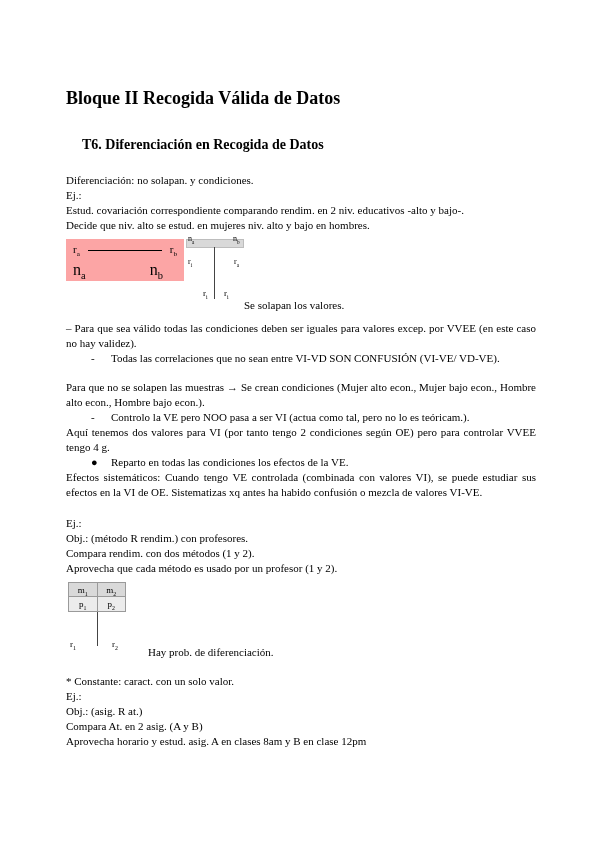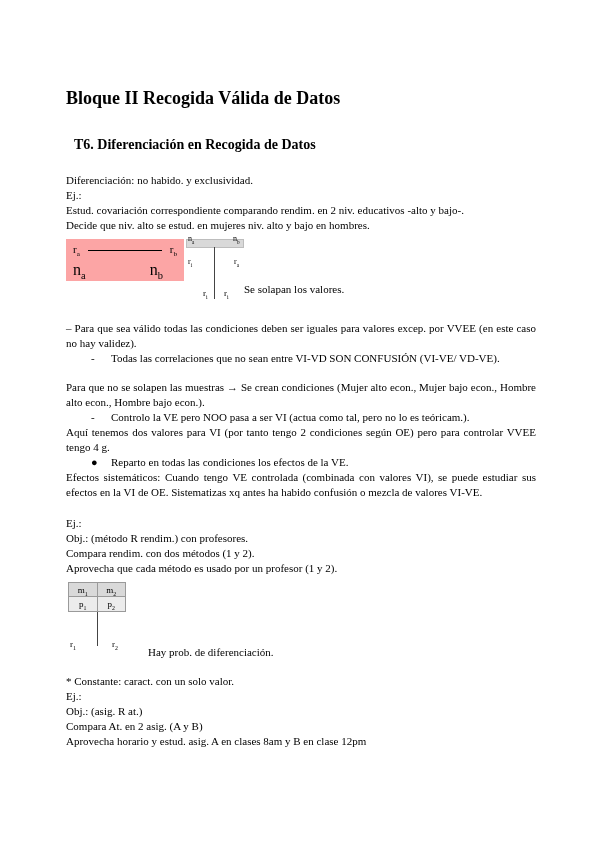--- a/index.html
+++ b/index.html
@@ -10,21 +10,21 @@
     height: 848px;
     background: #ffffff;
     color: #000000;
     font-family: "Liberation Serif", serif;
     font-size: 11px;
     padding: 88px 64px 0 66px;
     overflow: hidden;
     border-radius: 21px;
   }
   h1 { font-size: 18px; font-weight: bold; margin: 0 0 28px 0; }
-  h2 { font-size: 14px; font-weight: bold; margin: 0 0 20px 8px; }
+  h2 { font-size: 14px; font-weight: bold; margin: 0 0 20px 16px; }
   p.line { margin: 0; line-height: 15px; }
   .just { text-align: justify; }
   .mb6  { margin-bottom: 6px; }
   .mb10 { margin-bottom: 10px; }
   .mb14 { margin-bottom: 14px; }
   .mb18 { margin-bottom: 16px; }
   .bullet { display: flex; padding-left: 25px; }
   .bullet .marker { flex: none; width: 20px; line-height: 15px; }
   .bullet p.line { flex: 1; }
   sub { font-size: 0.65em; }
@@ -59,21 +59,21 @@
   .d2-cell + .d2-cell { border-left: 1px solid #9a9a9a; }
 </style>
 </head>
 <body>
 
 <div class="page">
 
   <h1>Bloque II Recogida Válida de Datos</h1>
   <h2>T6. Diferenciación en Recogida de Datos</h2>
 
-  <p class="line mb10">Diferenciación: no habido. y exclusividad.</p>
+  <p class="line mb10">Diferenciación: no solapan. y condiciones.</p>
 
   <div class="mb6">
     <p class="line">Ej.:</p>
     <p class="line">Estud. covariación correspondiente comparando rendim. en 2 niv. educativos -alto y bajo-.</p>
     <p class="line">Decide que niv. alto se estud. en mujeres niv. alto y bajo en hombres.</p>
   </div>
 
   <div class="diagram1">
     <div class="d1-yellow">
       <div class="d1-row">
@@ -89,21 +89,21 @@
 
     <div class="d1-fig">
       <div class="strip"></div>
       <span class="tiny" style="left:2px;  top:-4px"><span>n</span><sub>a</sub></span>
       <span class="tiny" style="left:47px; top:-4px"><span>n</span><sub>b</sub></span>
       <span class="tiny" style="left:2px;  top:19px"><span>r</span><sub>i</sub></span>
       <span class="tiny" style="left:48px; top:19px"><span>r</span><sub>a</sub></span>
       <span class="vline" style="left:28px; top:8px; height:52px"></span>
       <span class="tiny9" style="left:17px; top:50px"><span>r</span><sub>i</sub></span>
       <span class="tiny9" style="left:38px; top:50px"><span>r</span><sub>i</sub></span>
-      <span class="caption" style="left:58px; top:44px">Se solapan los valores.</span>
+      <span class="caption" style="left:58px; top:60px">Se solapan los valores.</span>
     </div>
   </div>
 
   <p class="line just">– Para que sea válido todas las condiciones deben ser iguales para valores excep. por VVEE (en este caso no hay validez).</p>
   <div class="bullet mb14">
     <span class="marker">-</span>
     <p class="line">Todas las correlaciones que no sean entre VI-VD SON CONFUSIÓN (VI-VE/ VD-VE).</p>
   </div>
 
   <div class="mb18">

